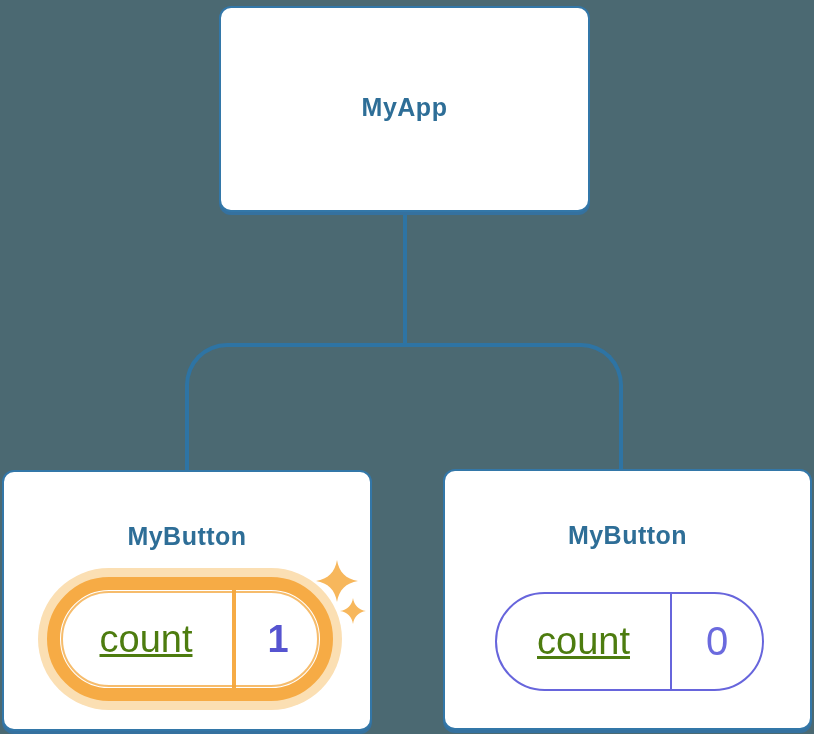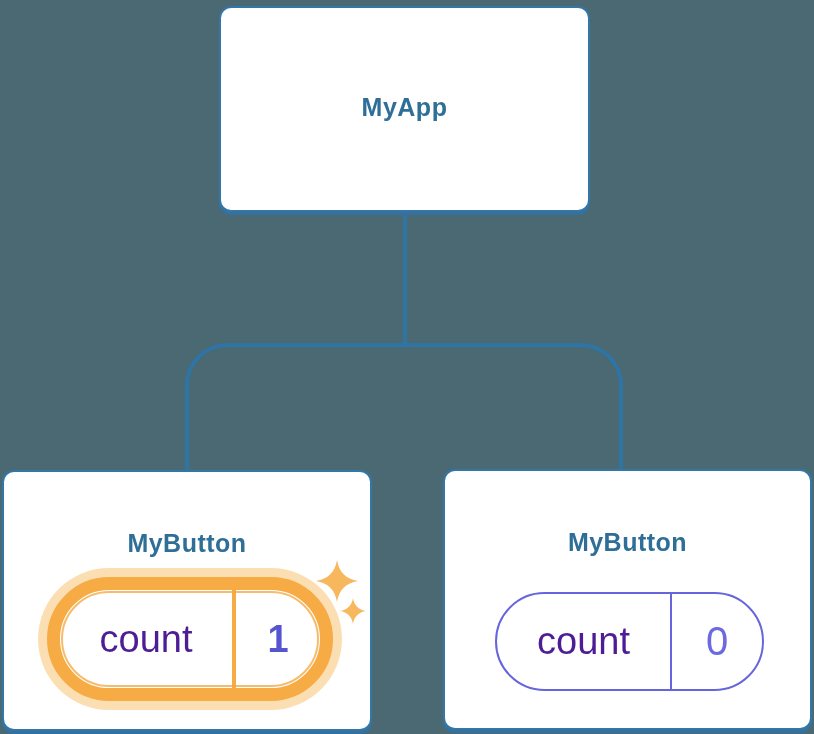--- a/index.html
+++ b/index.html
@@ -27,21 +27,21 @@
   .node-title {
     position: absolute;
     left: 0; width: 100%;
     text-align: center;
     color: #2E6E97;
     font-size: 25px;
     font-weight: bold;
     letter-spacing: 0.5px;
   }
   .node-root .node-title { top: 85px; }
-  .node-left .node-title, .node-right .node-title { top: 50px; margin-top: 7px; }
+  .node-left .node-title, .node-right .node-title { top: 50px; }
 
   
   .connector-vertical {
     position: absolute;
     left: 403px; top: 212px;
     width: 4px; height: 133px;
     background: #2E74A4;
   }
   .connector-branch {
     position: absolute;
@@ -61,22 +61,23 @@
     background: #ffffff;
     display: flex;
     align-items: stretch;
   }
   .pill-cell {
     display: flex;
     align-items: center;
     justify-content: center;
   }
   .state-key {
-    color: #4c1d95;
+    color: #4d7c0f;
     font-size: 38px;
+    text-decoration: underline;
   }
 
   
   .pill-highlight {
     left: 43px; top: 105px;
     width: 286px; height: 124px;
     border: 13px solid #F6AB45;
     border-radius: 62px;
     box-shadow: 0 0 0 9px #FBDFB3;
   }

